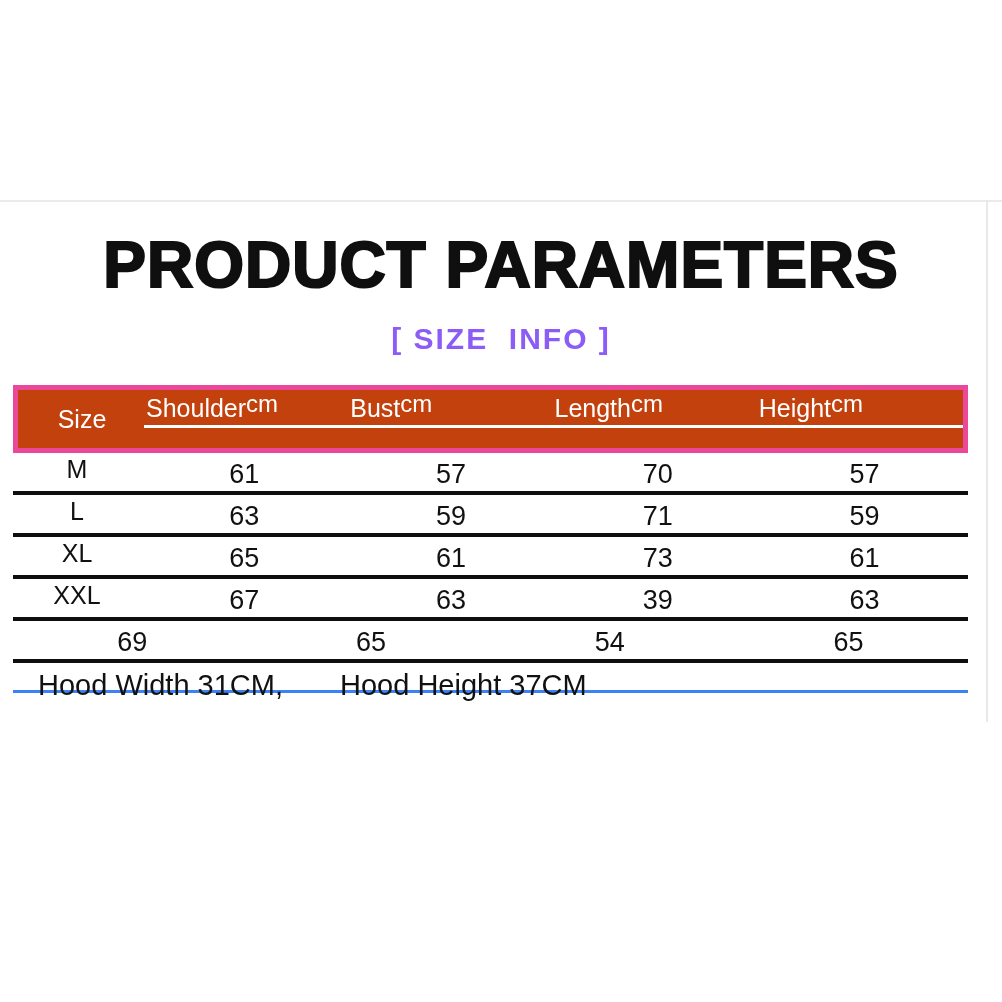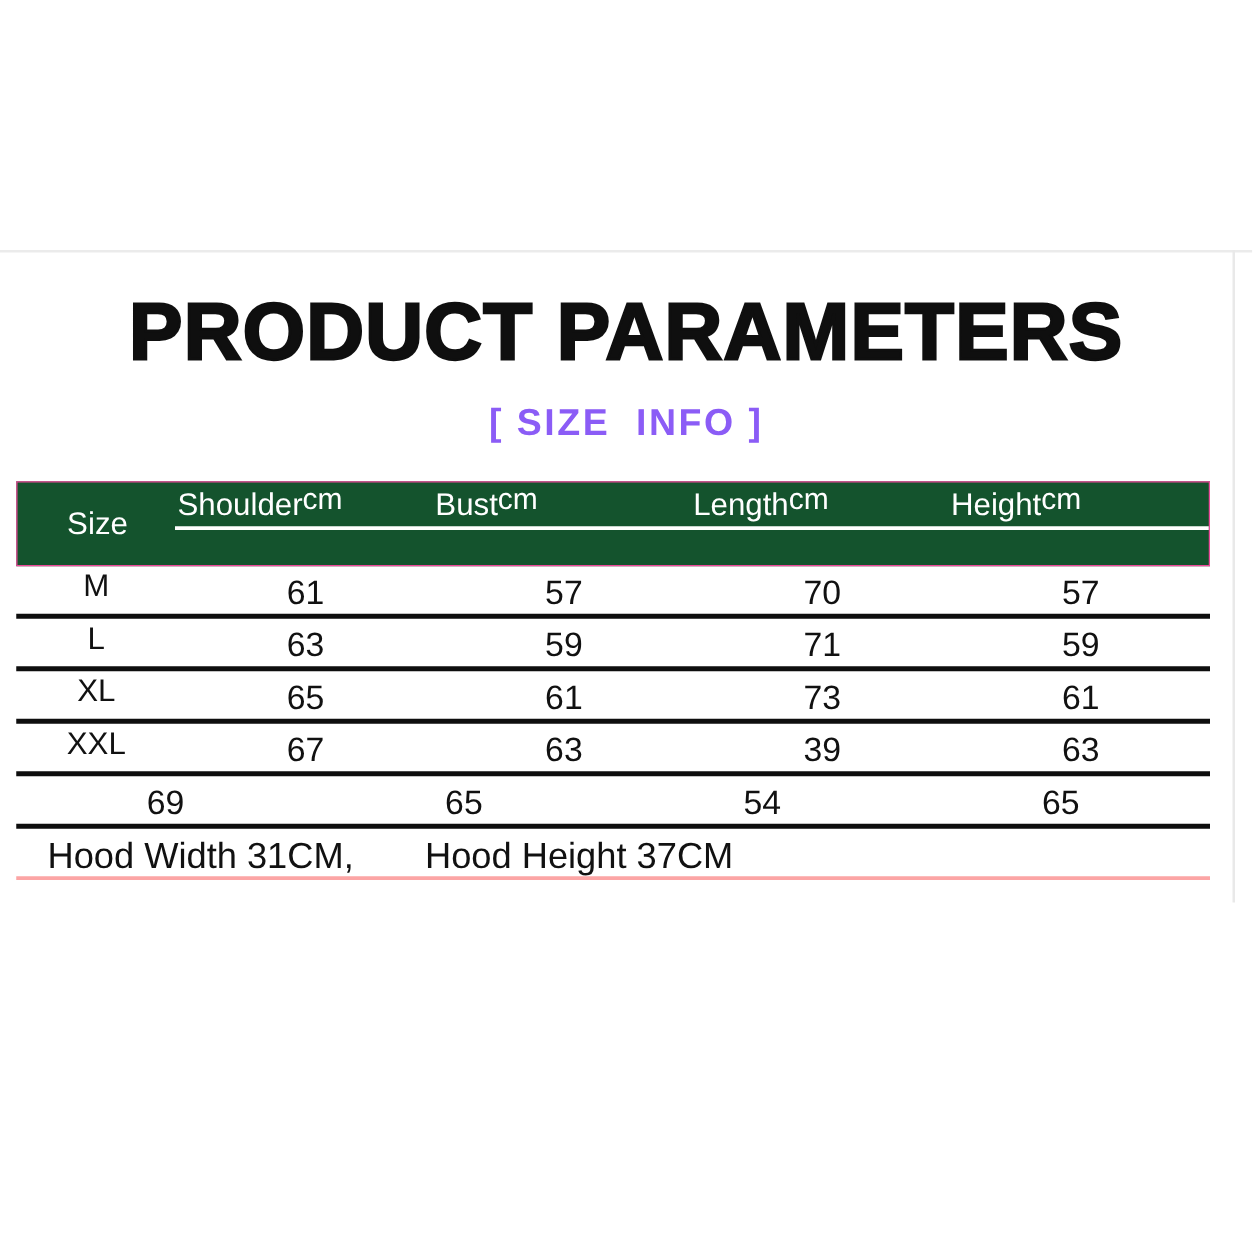--- a/index.html
+++ b/index.html
@@ -30,22 +30,22 @@
   .subtitle {
     position: absolute; top: 322px; left: 0; width: 100%;
     text-align: center; white-space: pre;
     font-size: 30px; font-weight: 700; letter-spacing: 2px;
     color: #8b5cf6;
   }
   .size-table { position: absolute; left: 13px; top: 385px; width: 955px; }
   .thead {
     position: relative; display: flex;
     height: 68px; box-sizing: border-box;
-    background: #14532d; color: #ffffff;
-    border: 1px solid #ec4899;
+    background: #c2410c; color: #ffffff;
+    border: 5px solid #ec4899;
   }
   .thead .size-cell-h {
     width: 128px; display: flex; align-items: center; justify-content: center;
     font-size: 25px;
   }
   .thead .col { flex: 1; display: flex; flex-direction: row; }
   .thead .col-name {
     height: 37px; display: flex; align-items: center; justify-content: center;
     font-size: 25px;
   }
@@ -64,22 +64,22 @@
   }
   .trow .size-cell {
     width: 128px; text-align: center;
     font-size: 25px; padding-bottom: 7px;
   }
   .trow .num {
     flex: 1; text-align: center;
     font-size: 27px; padding-bottom: 1px;
   }
   .hood-row {
-    position: relative; height: 41px; box-sizing: border-box;
-    border-bottom: 3px solid #fca5a5;
+    position: relative; height: 30px; box-sizing: border-box;
+    border-bottom: 3px solid #3b82f6;
     font-size: 29px;
   }
   .hood-w { position: absolute; left: 25px; top: 6px; white-space: nowrap; }
   .hood-h { position: absolute; left: 327px; top: 6px; white-space: nowrap; }
 </style>
 </head>
 <body>
 
 <div class="page">
 

